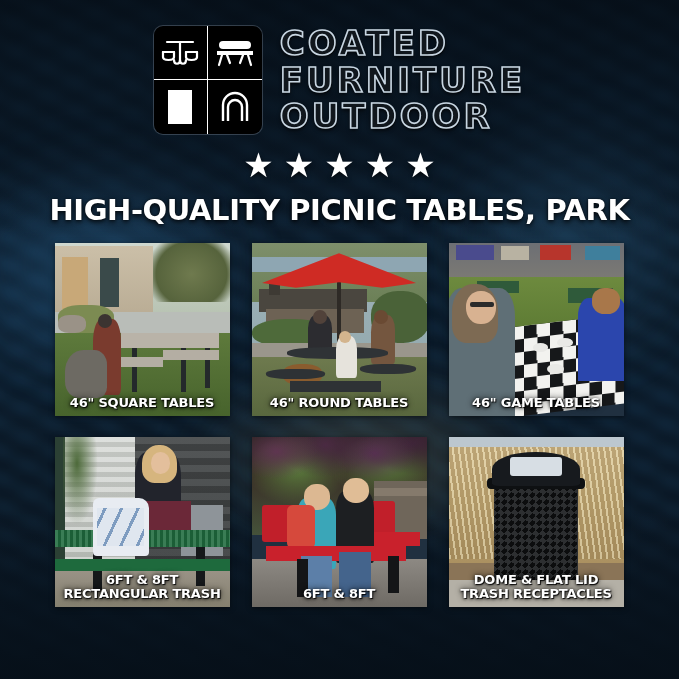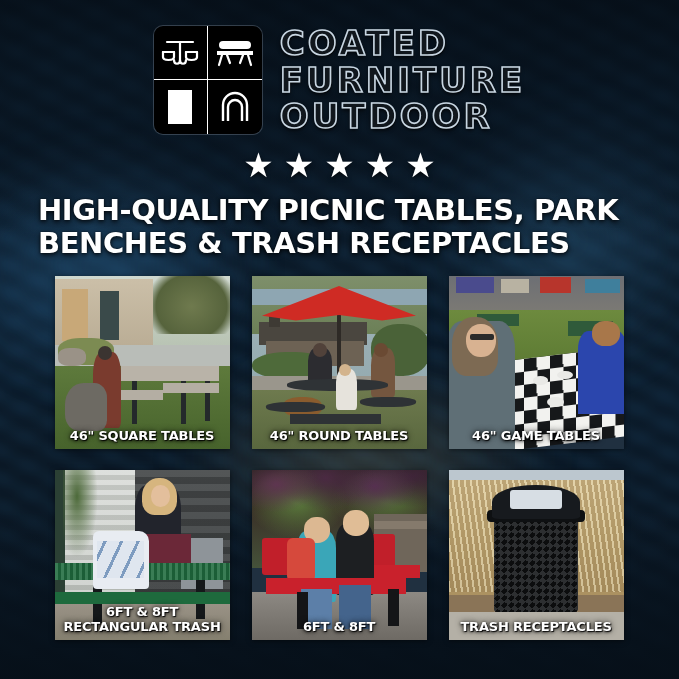--- a/index.html
+++ b/index.html
@@ -118,21 +118,21 @@
   .star {
     color:#ffffff;
     font-size:34px;
     line-height:1;
     text-shadow:0 2px 4px rgba(0,0,0,.75);
   }
 
   
   .headline {
     margin-top:12px;
-    text-align:left;
+    text-align:center;
     font-family:"DejaVu Sans", sans-serif;
     font-weight:700;
     font-size:29px;
     line-height:1.13;
     letter-spacing:-0.4px;
     color:#ffffff;
     text-shadow:0 2px 5px rgba(0,0,0,.85), 0 0 2px rgba(0,0,0,.6);
     padding:0 38px;
   }
   .headline .l2 { display:block; }
@@ -385,21 +385,20 @@
     <div class="stars">
       <span class="star">★</span>
       <span class="star">★</span>
       <span class="star">★</span>
       <span class="star">★</span>
       <span class="star">★</span>
     </div>
 
     <div class="headline">
       <span class="l1">HIGH-QUALITY PICNIC TABLES, PARK</span>
-      <span class="l2">BENCHES &amp; TRASH RECEPTACLES</span>
     </div>
 
     <div class="grid">
 
       <div class="tile">
         <div class="scene">
           <div class="s1-sky"></div>
             <div class="s1-tree"></div>
             <div class="s1-house"></div>
           <div class="s1-door"></div>
@@ -542,19 +541,20 @@
             <div class="s6-grassT"></div>
           <div class="s6-dirt"></div>
             <div class="s6-walk"></div>
           <div class="s6-body"></div>
             <div class="s6-mesh"></div>
           <div class="s6-rim"></div>
             <div class="s6-dome"></div>
             <div class="s6-slot"></div>
         </div>
         <div class="caption">
+          <span class="cl">DOME &amp; FLAT LID</span>
           <span class="cl">TRASH RECEPTACLES</span>
         </div>
       </div>
 
     </div>
   </div>
 </div>
 
 </body></html>

